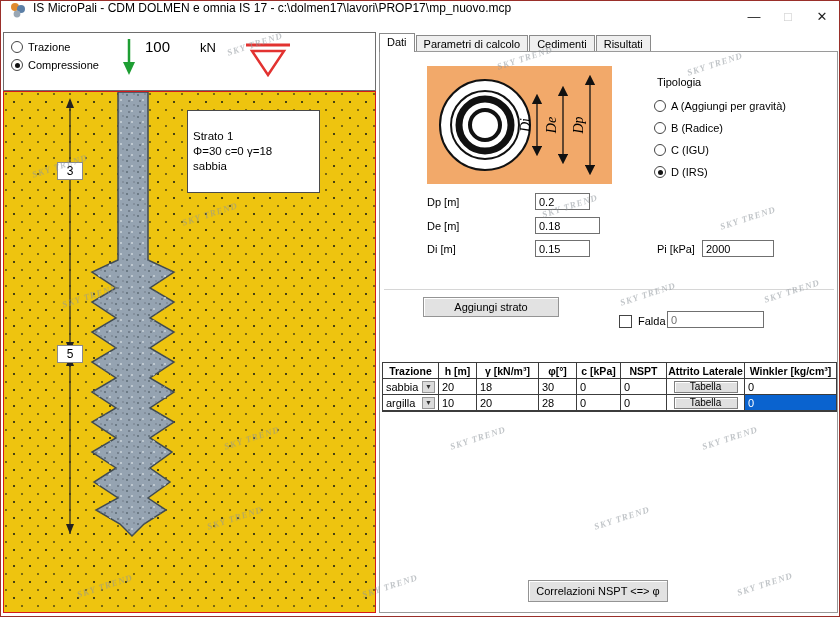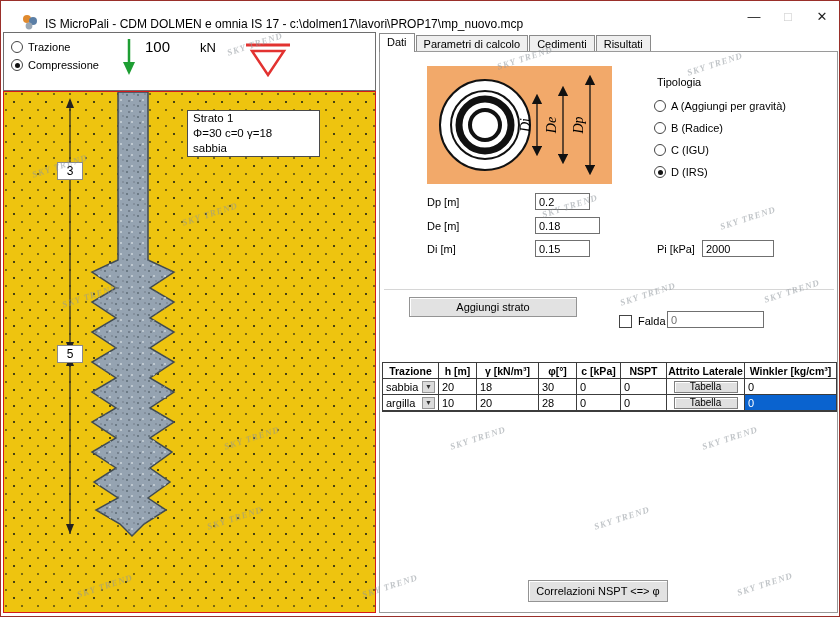--- a/index.html
+++ b/index.html
@@ -1,41 +1,41 @@
 <!DOCTYPE html>
 <html><head>
 <meta charset="utf-8">
 <style>
   *{margin:0;padding:0;box-sizing:border-box}
   html,body{width:840px;height:617px;background:#cfcfcf;font-family:"Liberation Sans",sans-serif;font-size:11px;color:#000}
   .window{position:absolute;left:0;top:0;width:840px;height:617px;background:#fff;border:1px solid #9a2f2a;overflow:hidden}
 
   
-  .titlebar{position:absolute;left:12px;top:0;right:0;height:30px;background:#fff;display:flex;align-items:flex-end}
+  .titlebar{position:absolute;left:0;top:0;right:0;height:30px;background:#fff;display:flex;align-items:flex-start}
   .title-icon{width:18px;height:18px;margin:0 6px 0 8px;flex:0 0 auto}
   .title-text{font-size:12px;white-space:nowrap}
   .win-controls{margin-left:auto;display:flex;height:100%}
   .win-btn{width:34px;display:flex;align-items:center;justify-content:center;font-size:13px;color:#222;cursor:default}
   .win-btn.max{color:#c8c8c8}
 
   
   .load-box{position:absolute;left:2px;top:31px;width:373px;height:59px;background:#fff;border:1px solid #6e6e6e}
   .opt{position:absolute;display:flex;align-items:center;gap:5px;white-space:nowrap}
   .radio{width:12px;height:12px;border:1px solid #444;border-radius:50%;background:#fff;flex:0 0 auto;position:relative}
   .radio.on::after{content:"";position:absolute;left:2.5px;top:2.5px;right:2.5px;bottom:2.5px;border-radius:50%;background:#111}
   .load-value{position:absolute;left:141px;top:5px;font-size:15px}
   .load-unit{position:absolute;left:196px;top:7px;font-size:13px}
 
   
   .drawing{position:absolute;left:2px;top:90px;width:373px;height:522px;border:1px solid #d31a1a;background-color:#eec40f;
     background-image:radial-gradient(circle,rgba(45,45,18,.85) 1px,transparent 1.4px),radial-gradient(circle,rgba(45,45,18,.6) 1px,transparent 1.4px);
     background-size:16px 16px,16px 16px;background-position:2px 2px,10px 10px;overflow:hidden}
   .pile-svg{position:absolute;left:0;top:0}
   .depth{position:absolute;width:26px;height:18px;background:#fff;border:1px solid #8a8a8a;display:flex;align-items:center;justify-content:center;font-size:12px}
-  .annot{position:absolute;left:183px;top:18px;width:133px;background:#fff;border:1px solid #4a4a4a;padding:0 5px;line-height:1.3;font-size:11.5px}
+  .annot{position:absolute;left:183px;top:18px;width:133px;background:#fff;border:1px solid #4a4a4a;padding:18px 5px;line-height:1.3;font-size:11.5px}
 
   
   .tabs{position:absolute;left:378px;top:32px;display:flex;align-items:flex-end;height:19px}
   .tab{border:1px solid #8a8a8a;border-bottom:none;background:#efefef;padding:2px 7px 1px 7px;height:17px;margin-right:1px;white-space:nowrap}
   .tab.active{background:#fff;height:19px;z-index:2;position:relative}
   .pane{position:absolute;left:378px;top:50px;width:459px;height:562px;background:#fff;border:1px solid #9a9a9a}
 
   .diagram{position:absolute;left:47px;top:14px;width:185px;height:118px;background:#f2a96a}
   .static-label{position:absolute;white-space:nowrap}
   .tb{position:absolute;height:17px;border:1px solid #707070;background:#fff;font-family:"Liberation Sans",sans-serif;font-size:11px;padding:1px 3px}
@@ -200,21 +200,21 @@
     <span class="static-label" style="left:47px;top:168px">De [m]</span>
     <input class="tb" style="left: 155px; top: 165px; width: 65px;" value="0.18">
     <span class="static-label" style="left:47px;top:191px">Di [m]</span>
     <input class="tb" style="left: 155px; top: 188px; width: 55px;" value="0.15">
 
     <span class="static-label" style="left:277px;top:191px">Pi [kPa]</span>
     <input class="tb" style="left: 322px; top: 188px; width: 72px;" value="2000">
 
     <div class="sep"></div>
 
-    <div class="btn" style="left:29px;top:245px;width:168px;height:20px">Aggiungi strato</div>
+    <div class="btn" style="left:43px;top:245px;width:136px;height:20px">Aggiungi strato</div>
 
     <span class="chk" style="left:239px;top:263px"></span>
     <span class="static-label" style="left:258px;top:263px">Falda</span>
     <input class="tb dim" style="left: 287px; top: 259px; width: 97px;" value="0">
 
     <div class="grid">
       <div class="grow ghead">
         <div class="gcell c0">Trazione</div>
         <div class="gcell c1">h [m]</div>
         <div class="gcell c2">γ [kN/m³]</div>

